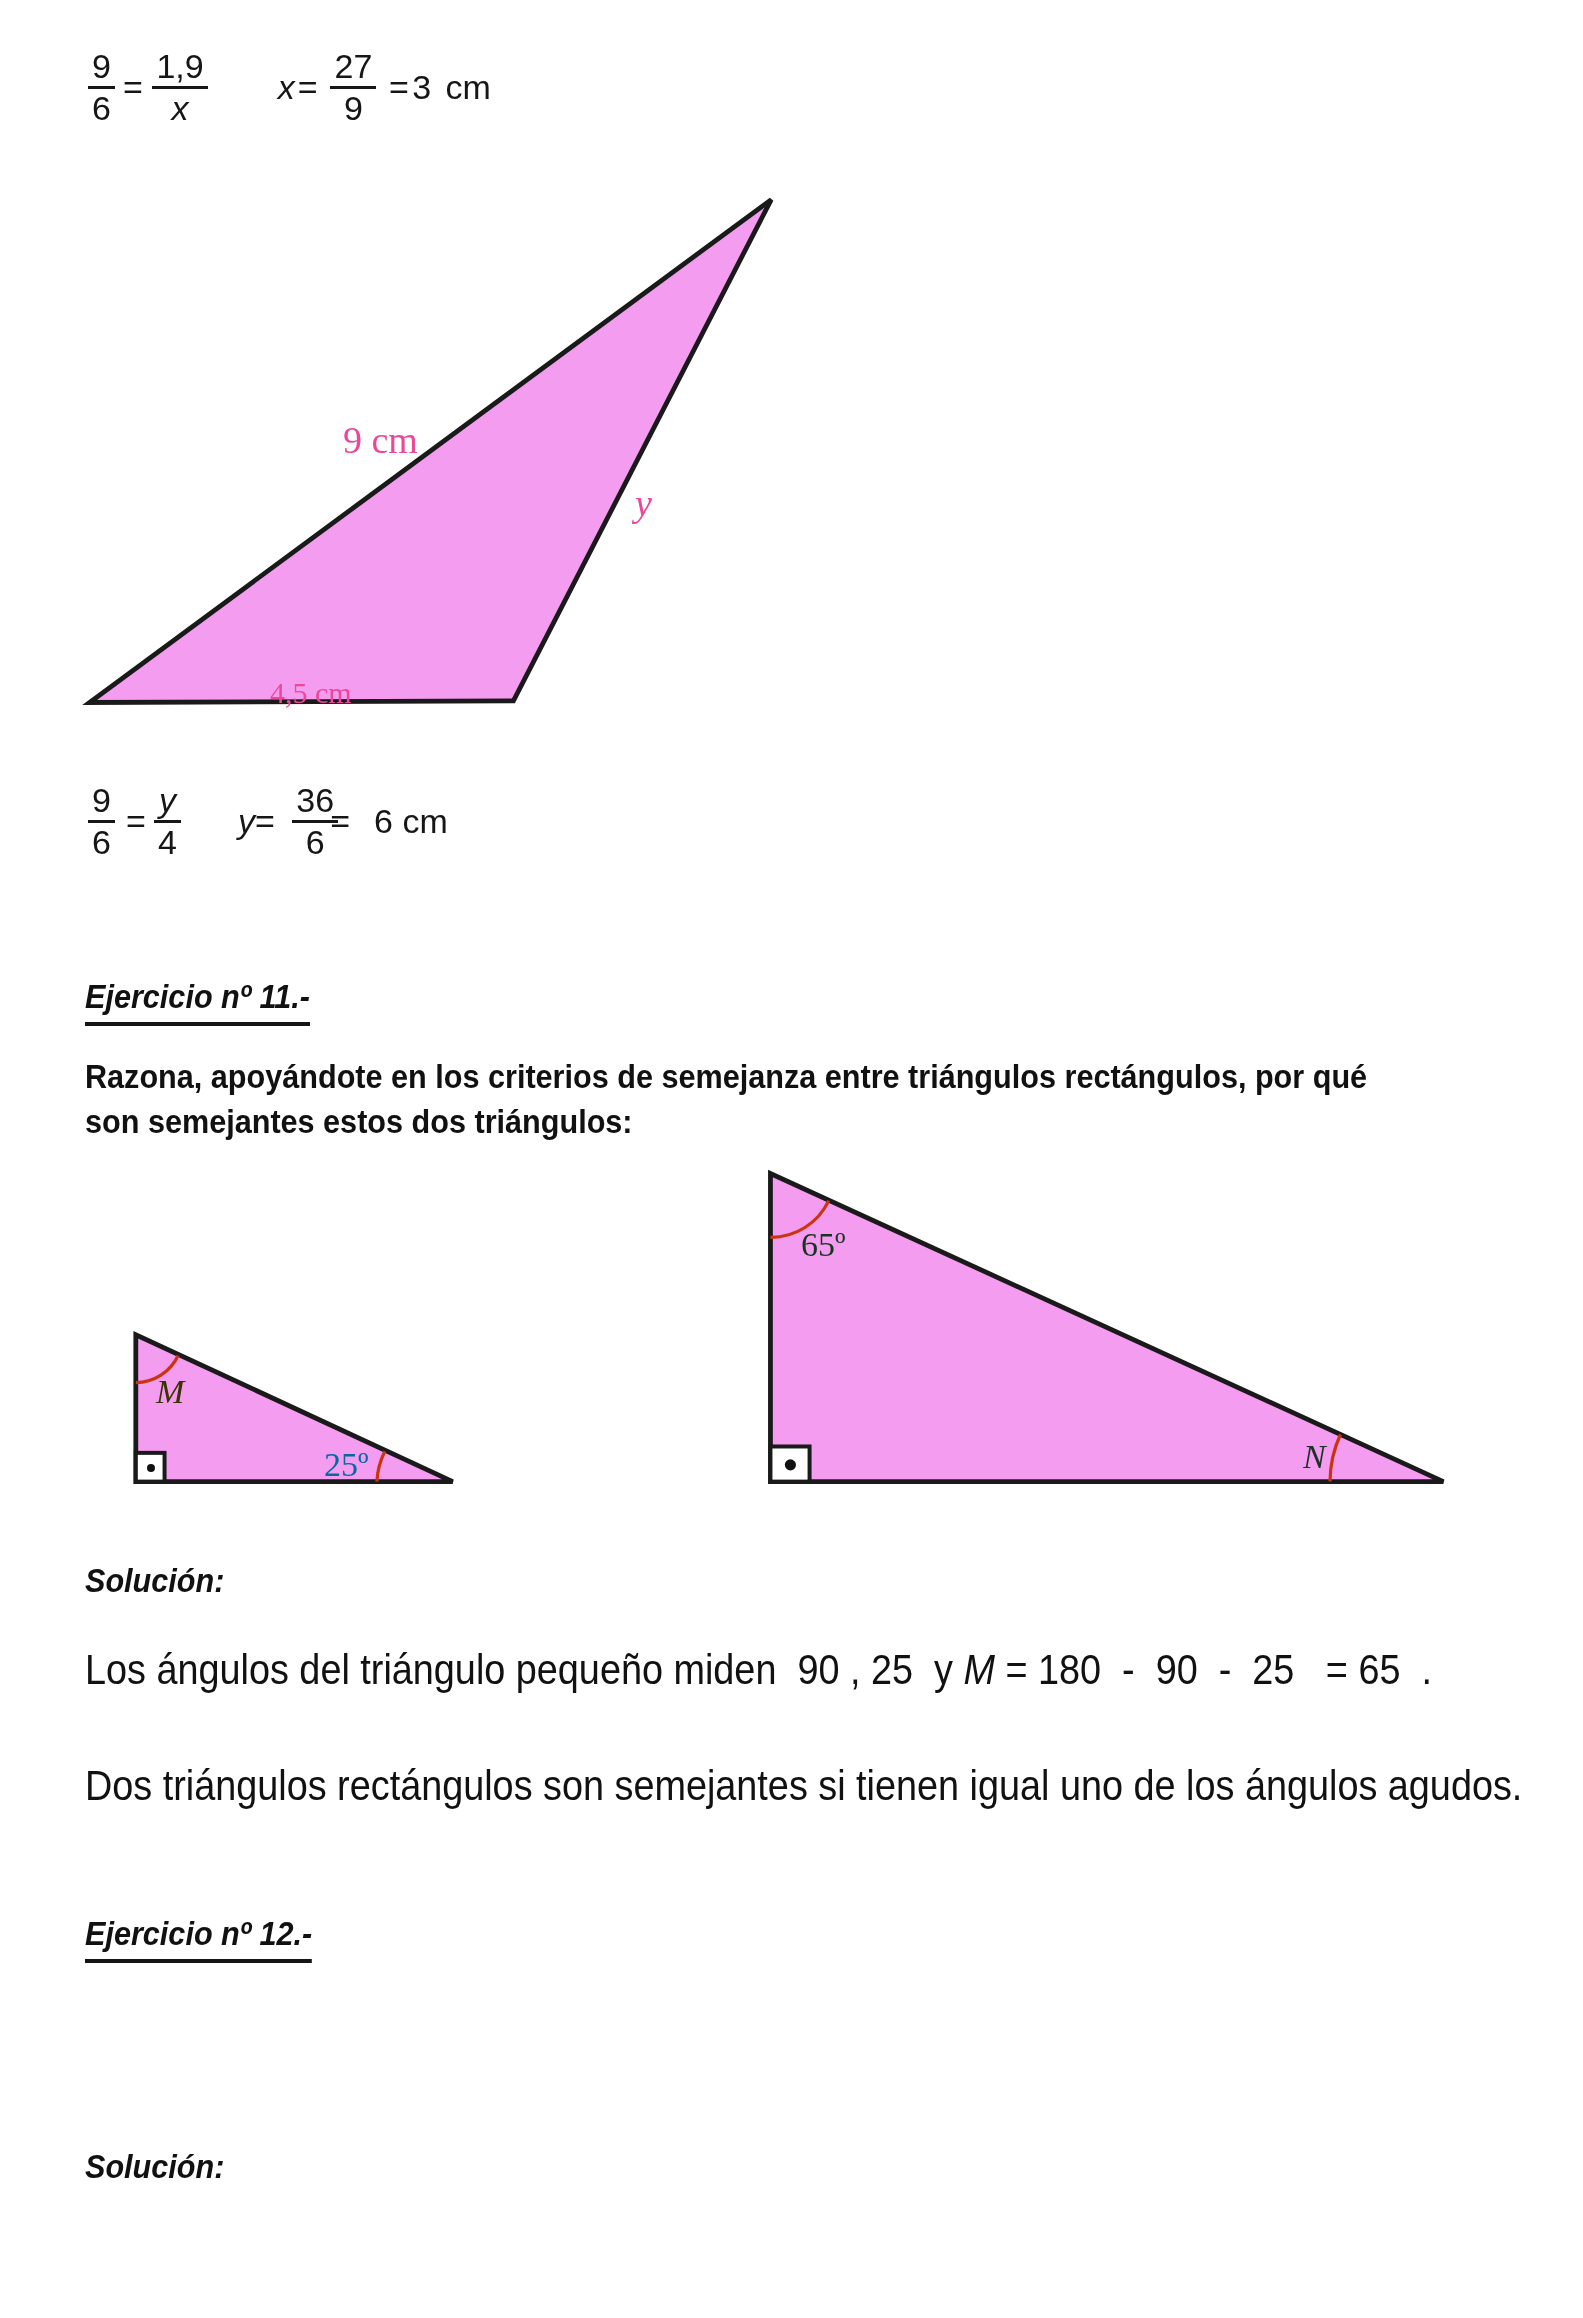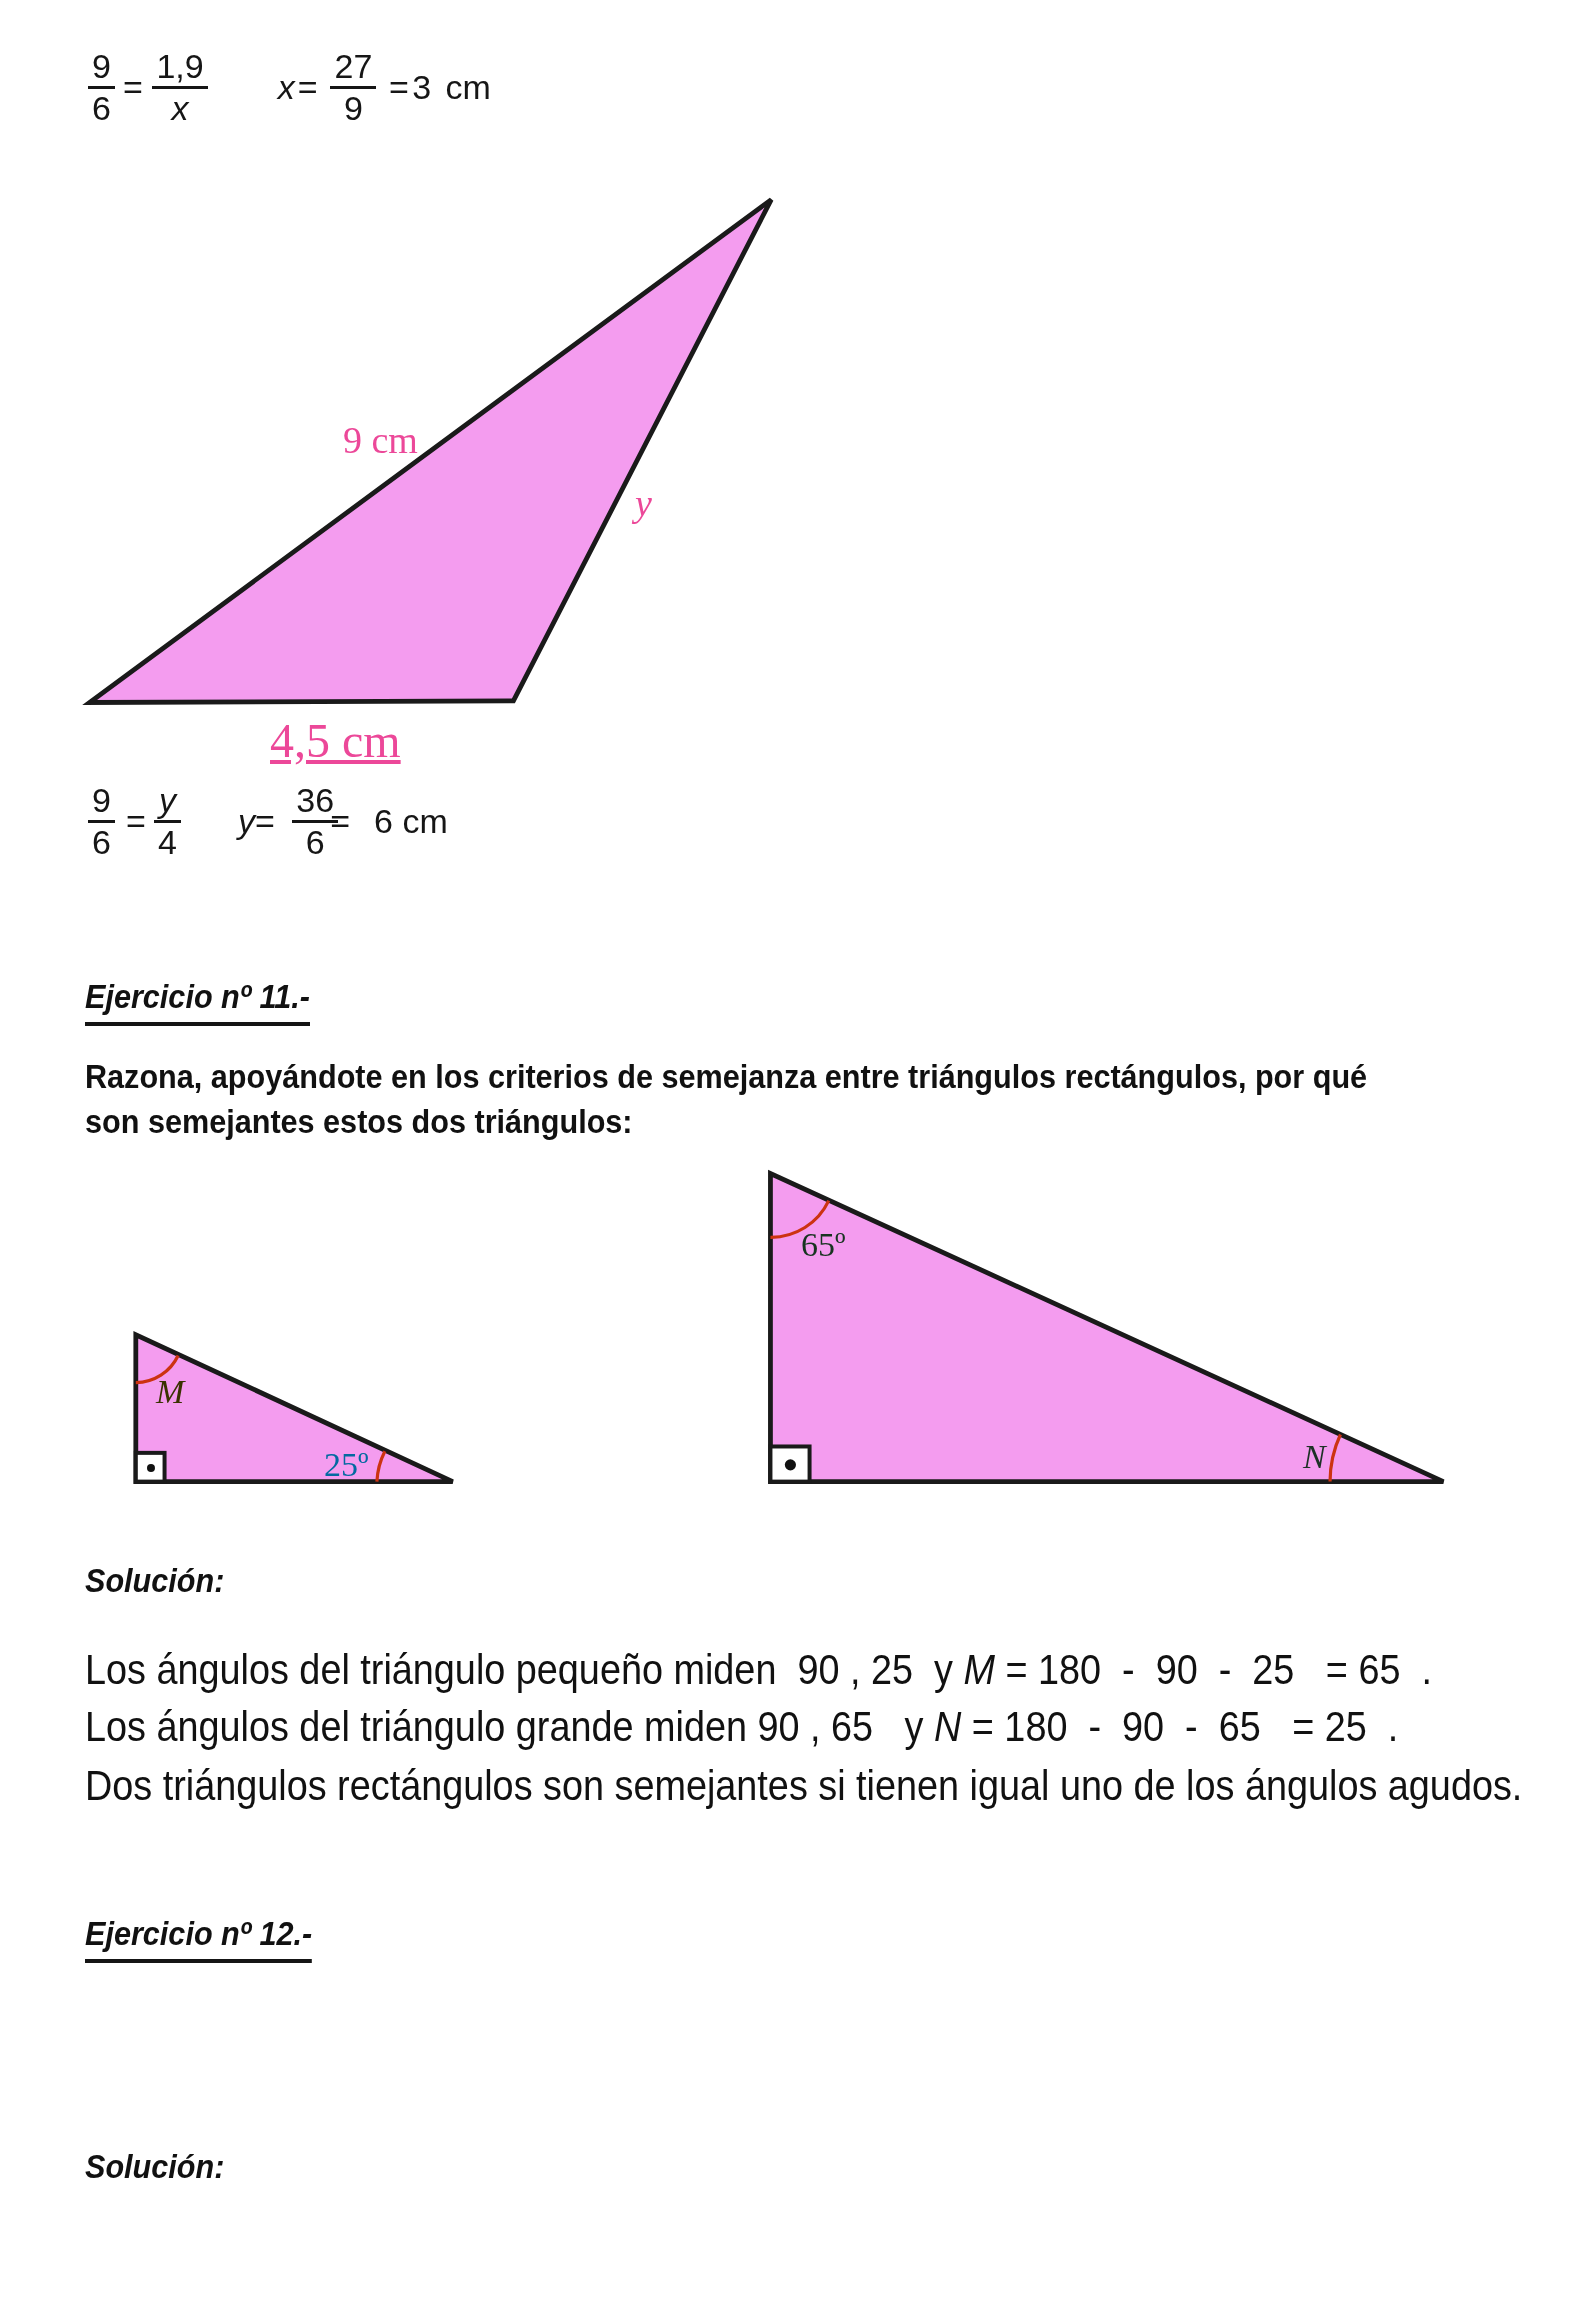--- a/index.html
+++ b/index.html
@@ -77,21 +77,21 @@
       <span class="bar"></span>
       <span class="den">9</span>
     </span>
     <span class="tok" style="margin-left:12.8px">=</span>
     <span class="tok" style="margin-left:3.2px">3</span>
     <span class="tok" style="margin-left:14.4px">cm</span>
   </div>
 
   <span class="flabel" style="left:343px;top:418px;font-size:38px;">9 cm</span>
   <span class="flabel it" style="left:635px;top:481px;font-size:38px;">y</span>
-  <span class="flabel" style="left:270px;top:713px;font-size:48px;text-decoration:underline;">4,5 cm</span>
+  <span class="flabel" style="left:270px;top:676px;font-size:30px;">4,5 cm</span>
 
   <div class="equation" style="left:88px;top:782px;">
     <span class="frac">
       <span class="num">9</span>
       <span class="bar"></span>
       <span class="den">6</span>
     </span>
     <span class="tok" style="margin-left:11.2px">=</span>
     <span class="frac" style="margin-left:8px">
       <span class="num it">y</span>
@@ -124,23 +124,20 @@
   <span class="flabel" style="left:801px;top:1226px;font-size:34px;color:#173420;">65º</span>
   <span class="flabel it" style="left:1303px;top:1438px;font-size:34px;color:#1D3226;">N</span>
 
   <div class="h-sol" style="left:85px;top:1561px;">
     <span class="cond">Solución:</span>
   </div>
 
   <div class="sol-line" style="left:85px;top:1646px;">
     <span class="cond"><span>Los ángulos del triángulo pequeño miden  90 , 25  y </span><span class="it">M</span><span> = 180  -  90  -  25   = 65  .</span></span>
   </div>
-  <div class="sol-line" style="left:85px;top:1703px;">
-    <span class="cond"><span>Los ángulos del triángulo grande miden 90 , 65   y </span><span class="it">N</span><span> = 180  -  90  -  65   = 25  .</span></span>
-  </div>
   <div class="sol-line" style="left:85px;top:1762px;">
     <span class="cond"><span>Dos triángulos rectángulos son semejantes si tienen igual uno de los ángulos agudos.</span><span class="it"></span><span></span></span>
   </div>
 
   <div class="h-ex" style="left:85px;top:1914px;">
     <span class="cond">Ejercicio nº 12.-</span>
   </div>
 
 
   <div class="h-sol" style="left:85px;top:2147px;">

